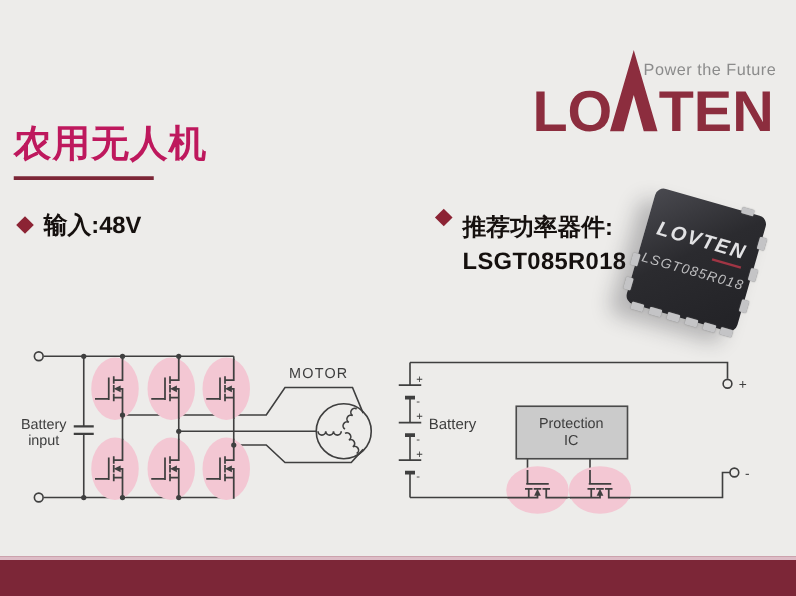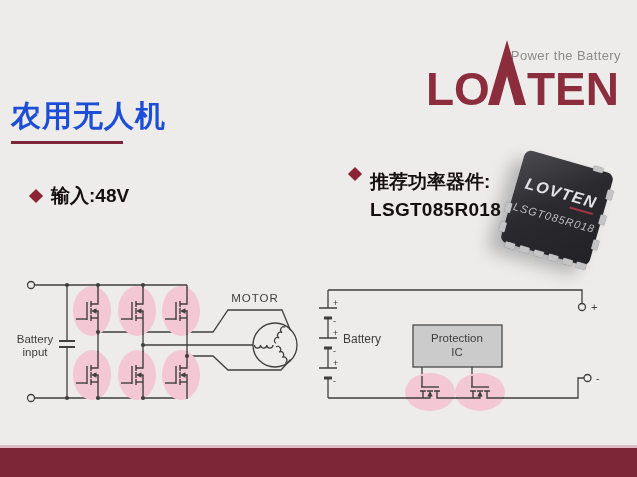--- a/index.html
+++ b/index.html
@@ -6,25 +6,25 @@
   .stage{position:relative;width:637px;height:477px;background:#edecea;overflow:hidden;
          font-family:"Liberation Sans","DejaVu Sans",sans-serif;color:#15100e;}
 
   
   .brand{position:absolute;top:36px;right:6px;width:210px;height:78px;}
   .tagline{position:absolute;top:12px;right:10px;font-size:13px;color:#8b8b8b;letter-spacing:.4px;}
   .brand svg{position:absolute;right:0;top:0;}
 
   
   .title-block{position:absolute;left:11px;top:99px;}
-  .page-title{margin:0;font-size:30px;font-weight:bold;color:#1d4ed8;letter-spacing:1px;line-height:1.15;}
+  .page-title{margin:0;font-size:30px;font-weight:bold;color:#be185d;letter-spacing:1px;line-height:1.15;}
   .title-underline{width:112px;height:3px;background:#7c2637;margin-top:7px;}
 
   
-  .specs{position:absolute;left:13px;top:169px;list-style:none;margin:16px;padding:0;}
+  .specs{position:absolute;left:13px;top:169px;list-style:none;margin:0;padding:0;}
   .specs li{display:flex;align-items:center;margin-bottom:9px;height:22px;}
   .diamond{width:10px;height:10px;background:#8c2334;transform:rotate(45deg);flex:0 0 10px;margin:0 10px 0 2px;}
   .spec-text{font-size:19px;font-weight:bold;color:#15100e;}
 
   
   .recommend{position:absolute;left:348px;top:169px;}
   .recommend .row{display:flex;align-items:flex-start;height:22px;}
   .part-number{margin:8px 0 0 22px;font-size:19px;font-weight:600;color:#15100e;letter-spacing:.3px;}
 
   
@@ -49,21 +49,21 @@
   
   .circuits{position:absolute;left:0;top:268px;}
   .circuits text{font-family:"Liberation Sans","DejaVu Sans",sans-serif;fill:#3d3d3d;}
 </style>
 </head>
 <body>
 
 <div class="stage">
 
   <div class="brand">
-    <div class="tagline">Power the Battery</div>
+    <div class="tagline">Power the Future</div>
     <svg width="205" height="75" viewBox="0 0 205 75">
       <text x="0" y="69" font-size="46" font-weight="bold" fill="#8c2d3e">LO</text>
       <polygon points="81,4 100,69 89,69 81,40 73,69 62,69" fill="#8c2d3e"></polygon>
       <text x="101" y="69" font-size="46" font-weight="bold" fill="#8c2d3e">TEN</text>
     </svg>
   </div>
 
   <div class="title-block">
     <h1 class="page-title">农用无人机</h1>
     <div class="title-underline"></div>

